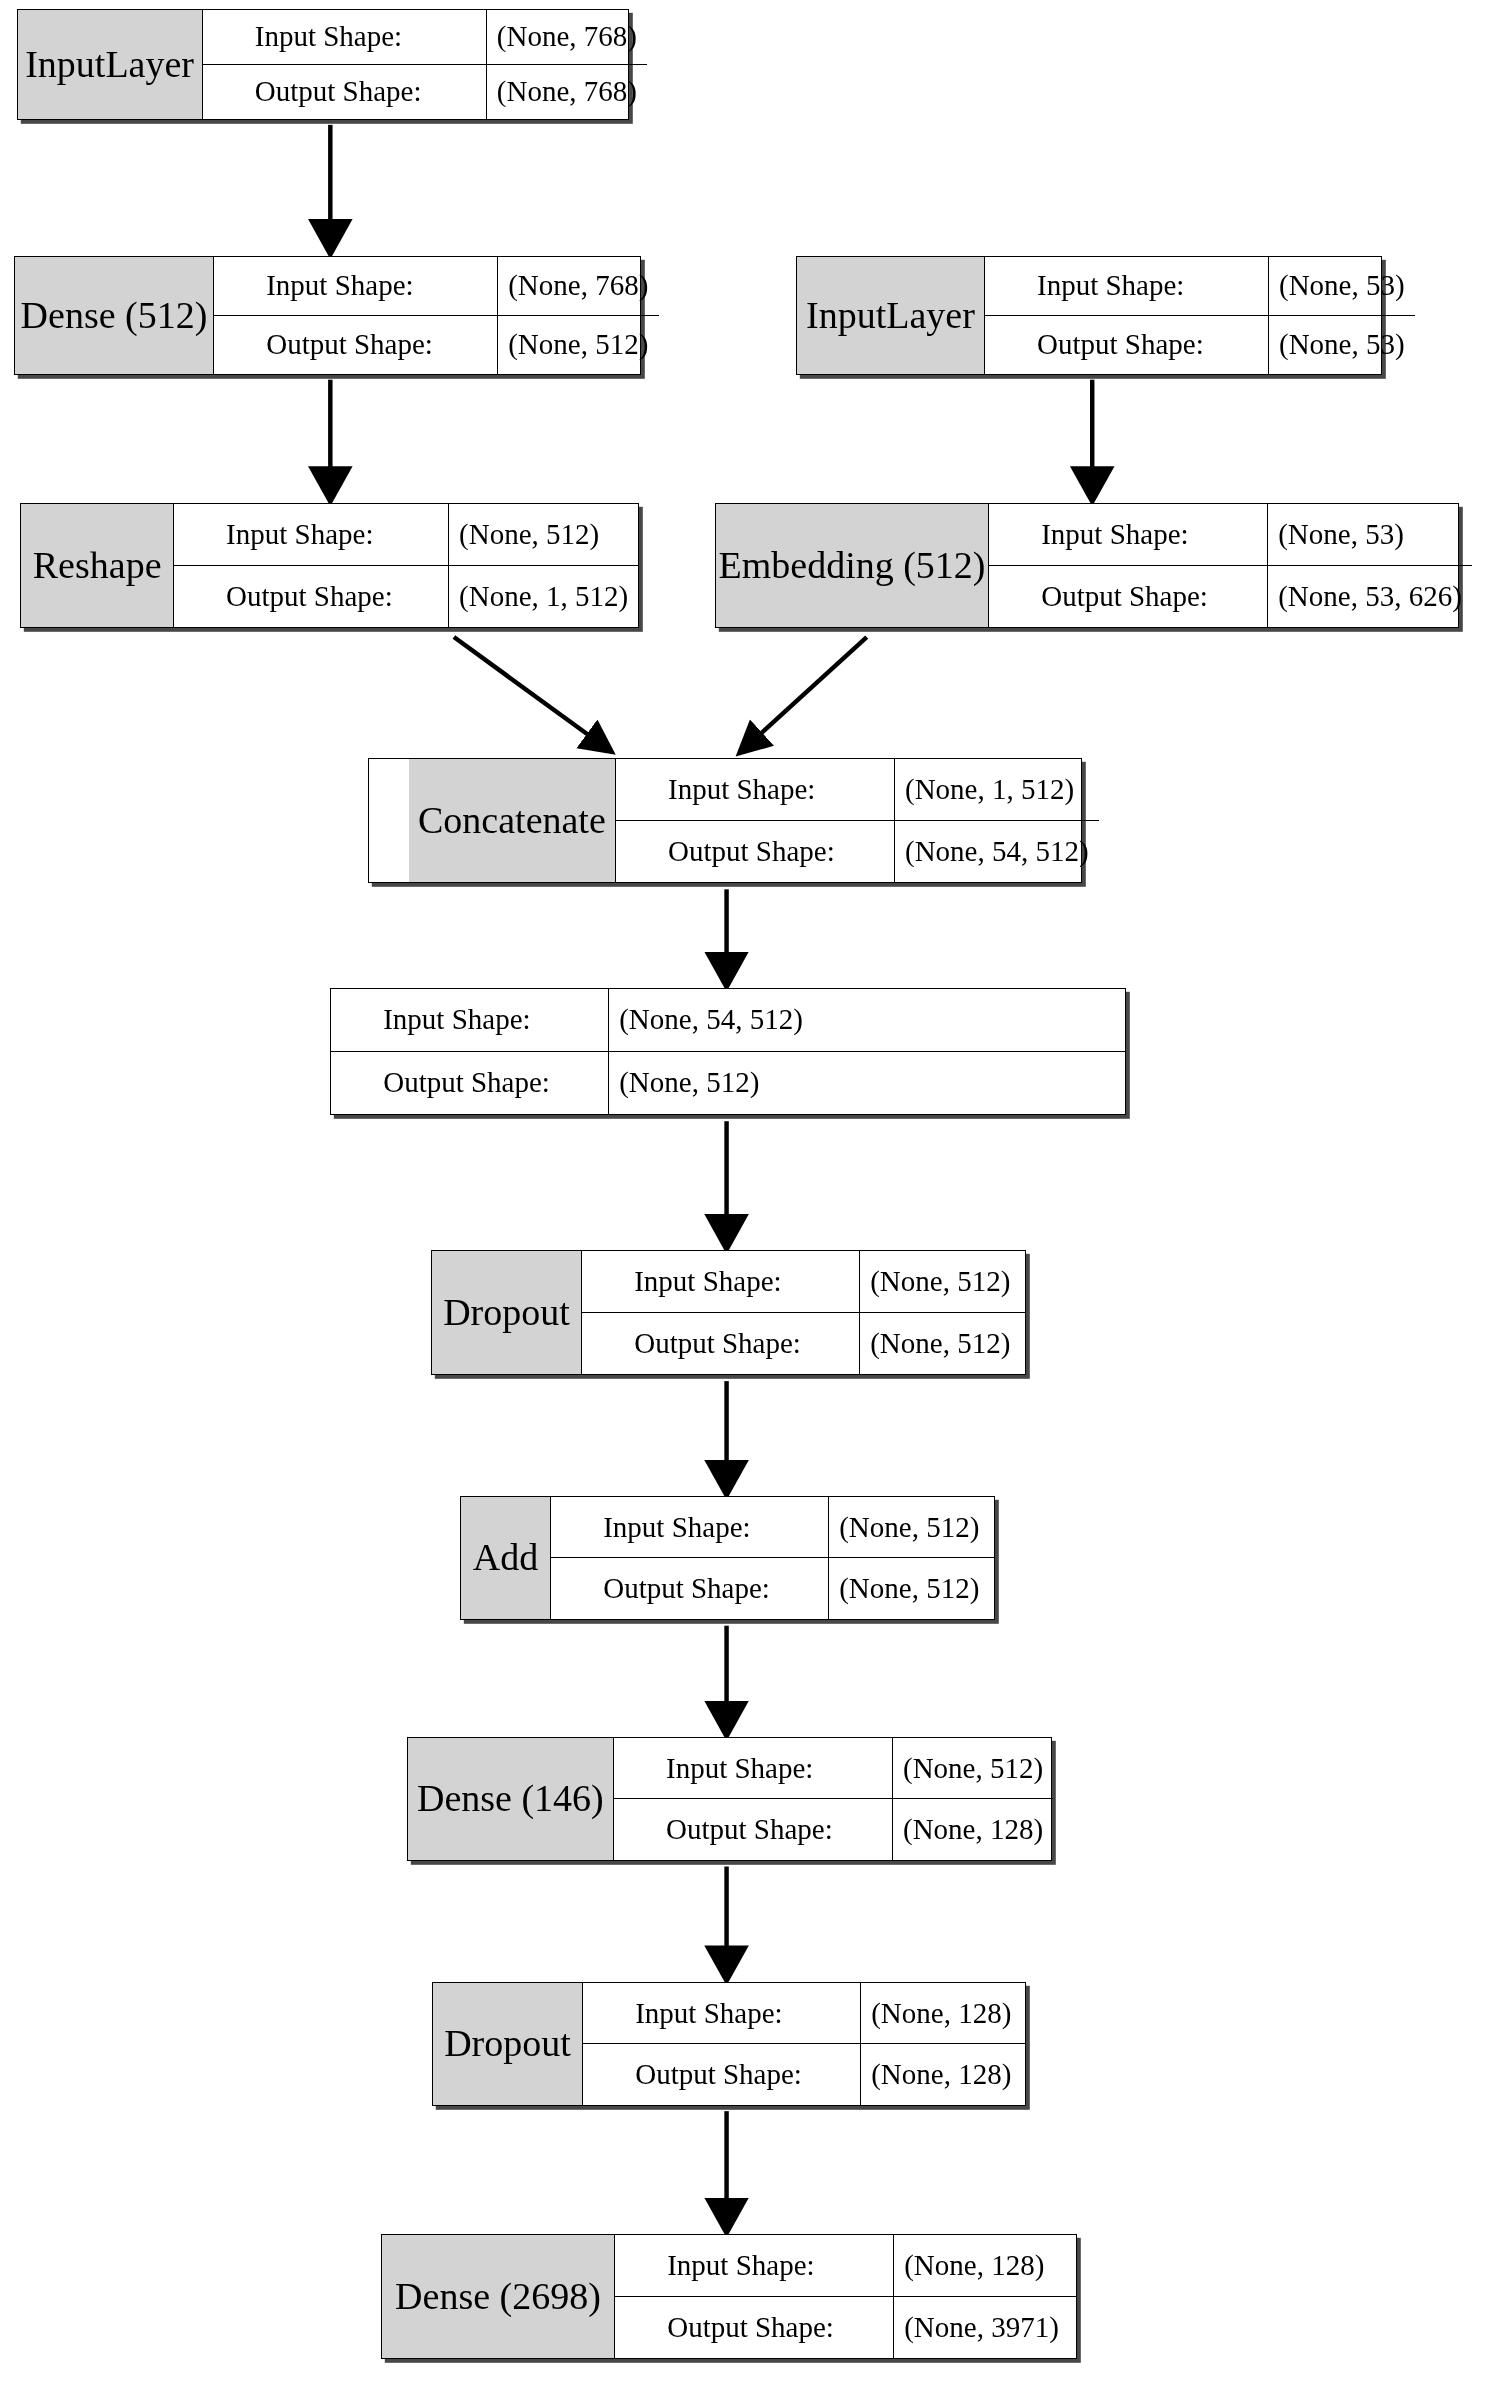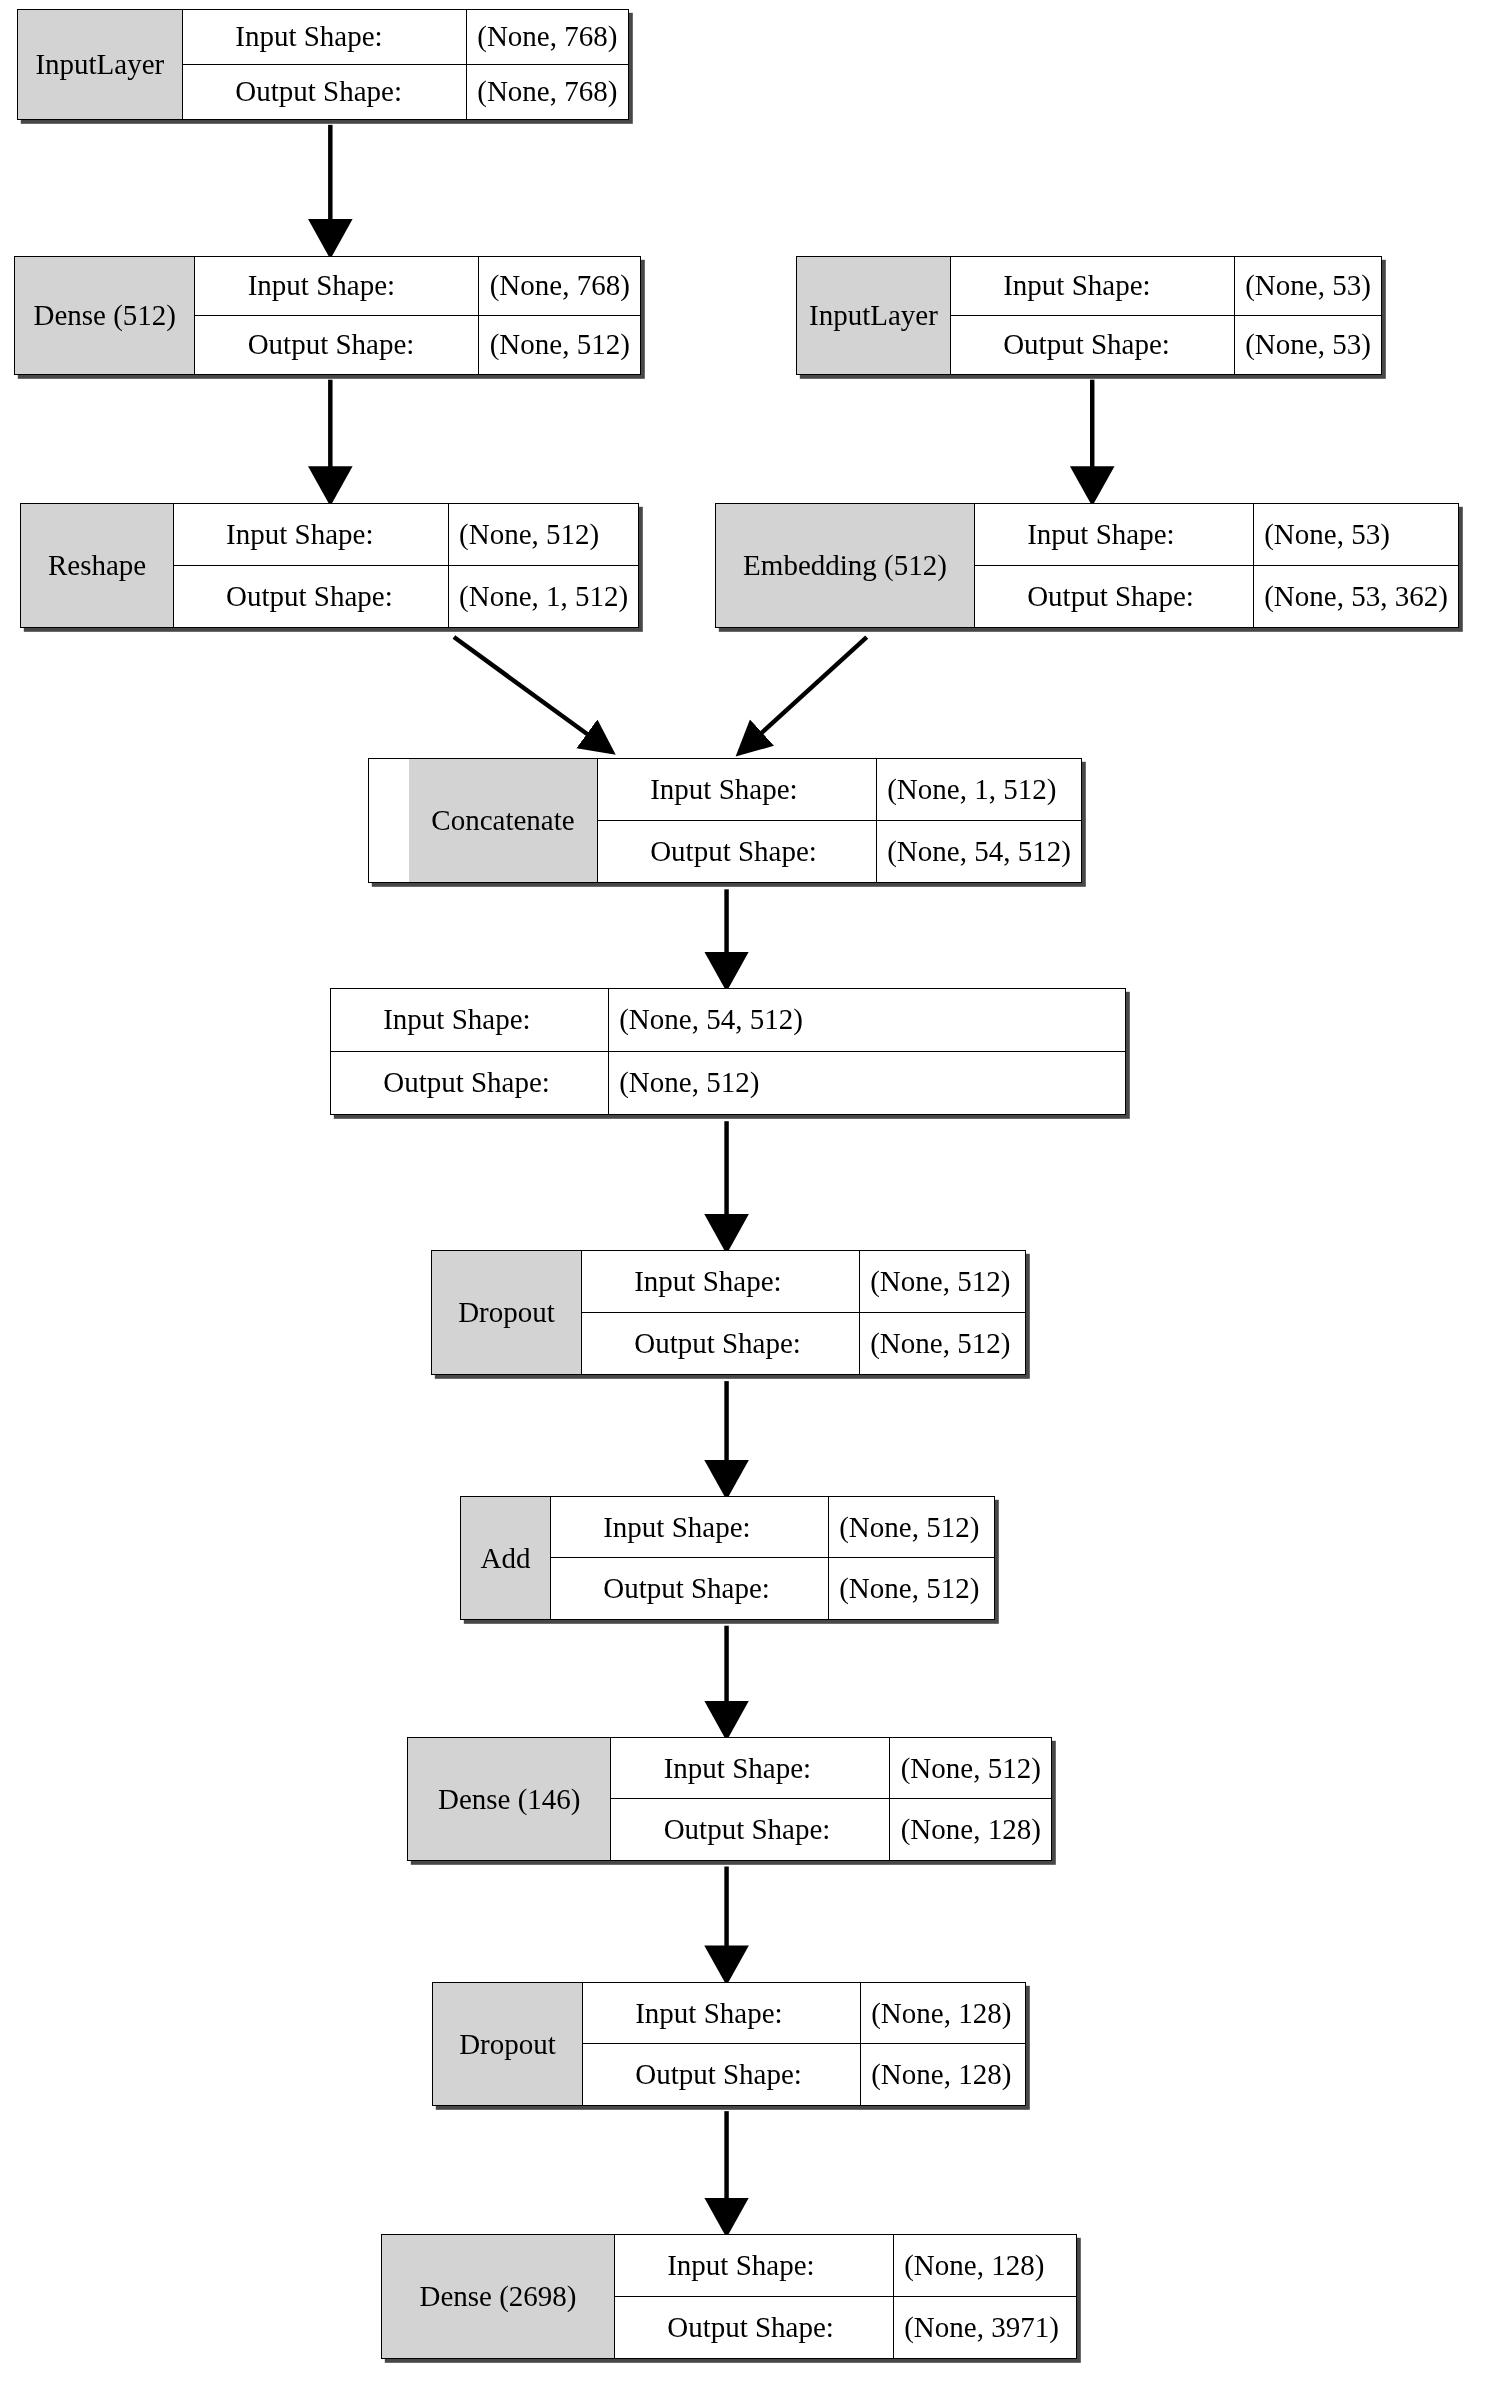--- a/index.html
+++ b/index.html
@@ -31,21 +31,21 @@
   .node .label-cell {
     box-sizing: border-box;
     background: #d3d3d3;
     border-right: 1.9px solid #000000;
     display: flex;
     align-items: center;
     justify-content: center;
     text-align: center;
     padding: 0 9px;
     white-space: nowrap;
-    font-size: 29px;
+    font-size: 38px;
     line-height: 1.05;
     color: #000000;
   }
   .node .shape-table {
     box-sizing: border-box;
     flex: 1 1 auto;
     display: flex;
     flex-direction: column;
   }
   .node .shape-row {
@@ -206,21 +206,21 @@
 
   <div class="node" style="left:715px; top:503px; width:744px; height:125px;">
     <div class="label-cell" style="width:273px;">Embedding (512)</div>
     <div class="shape-table">
       <div class="shape-row top">
         <div class="shape-key" style="width:237px;">Input Shape:</div>
         <div class="shape-val">(None, 53)</div>
       </div>
       <div class="shape-row">
         <div class="shape-key" style="width:237px;">Output Shape:</div>
-        <div class="shape-val">(None, 53, 362)</div>
+        <div class="shape-val">(None, 53, 626)</div>
       </div>
     </div>
   </div>
 
   <div class="node" style="left:368px; top:758px; width:714px; height:125px;">
     <div class="label-cell" style="width:221px;margin-left:40px;">Concatenate</div>
     <div class="shape-table">
       <div class="shape-row top">
         <div class="shape-key" style="width:237px;">Input Shape:</div>
         <div class="shape-val">(None, 1, 512)</div>

